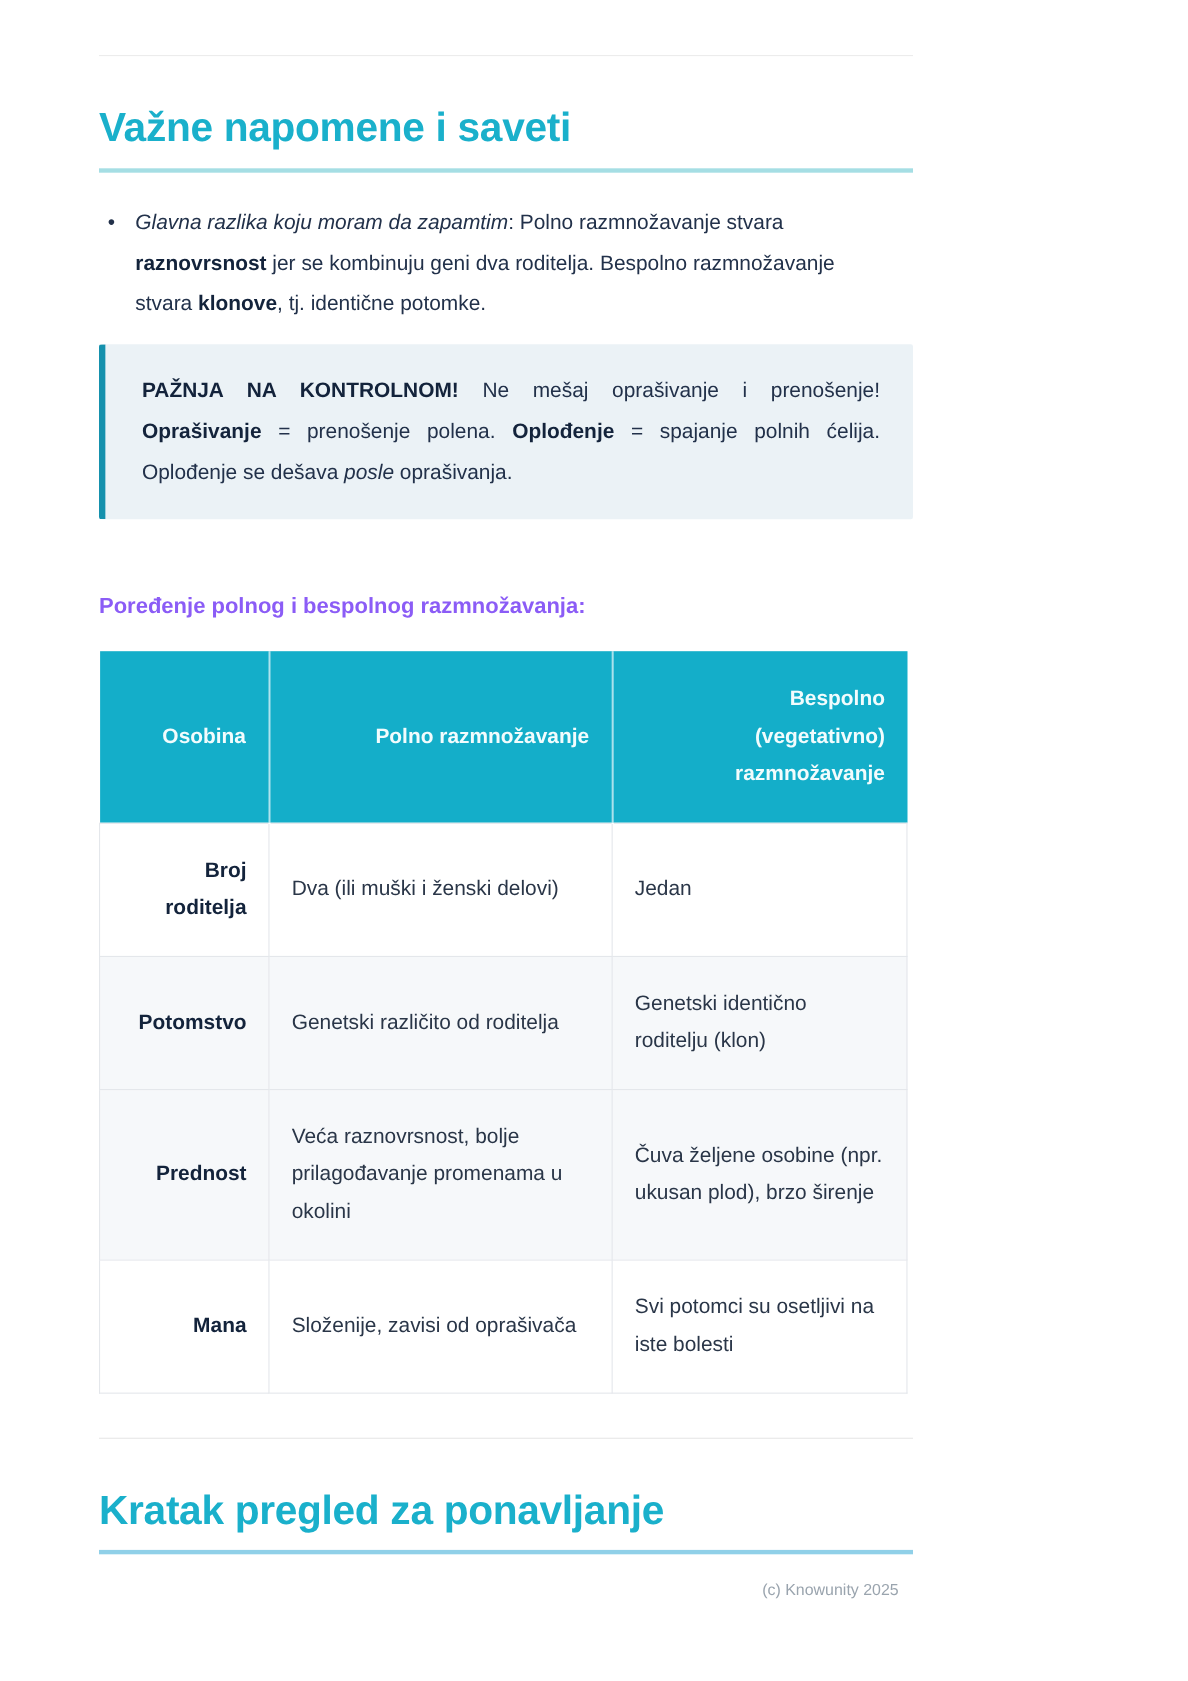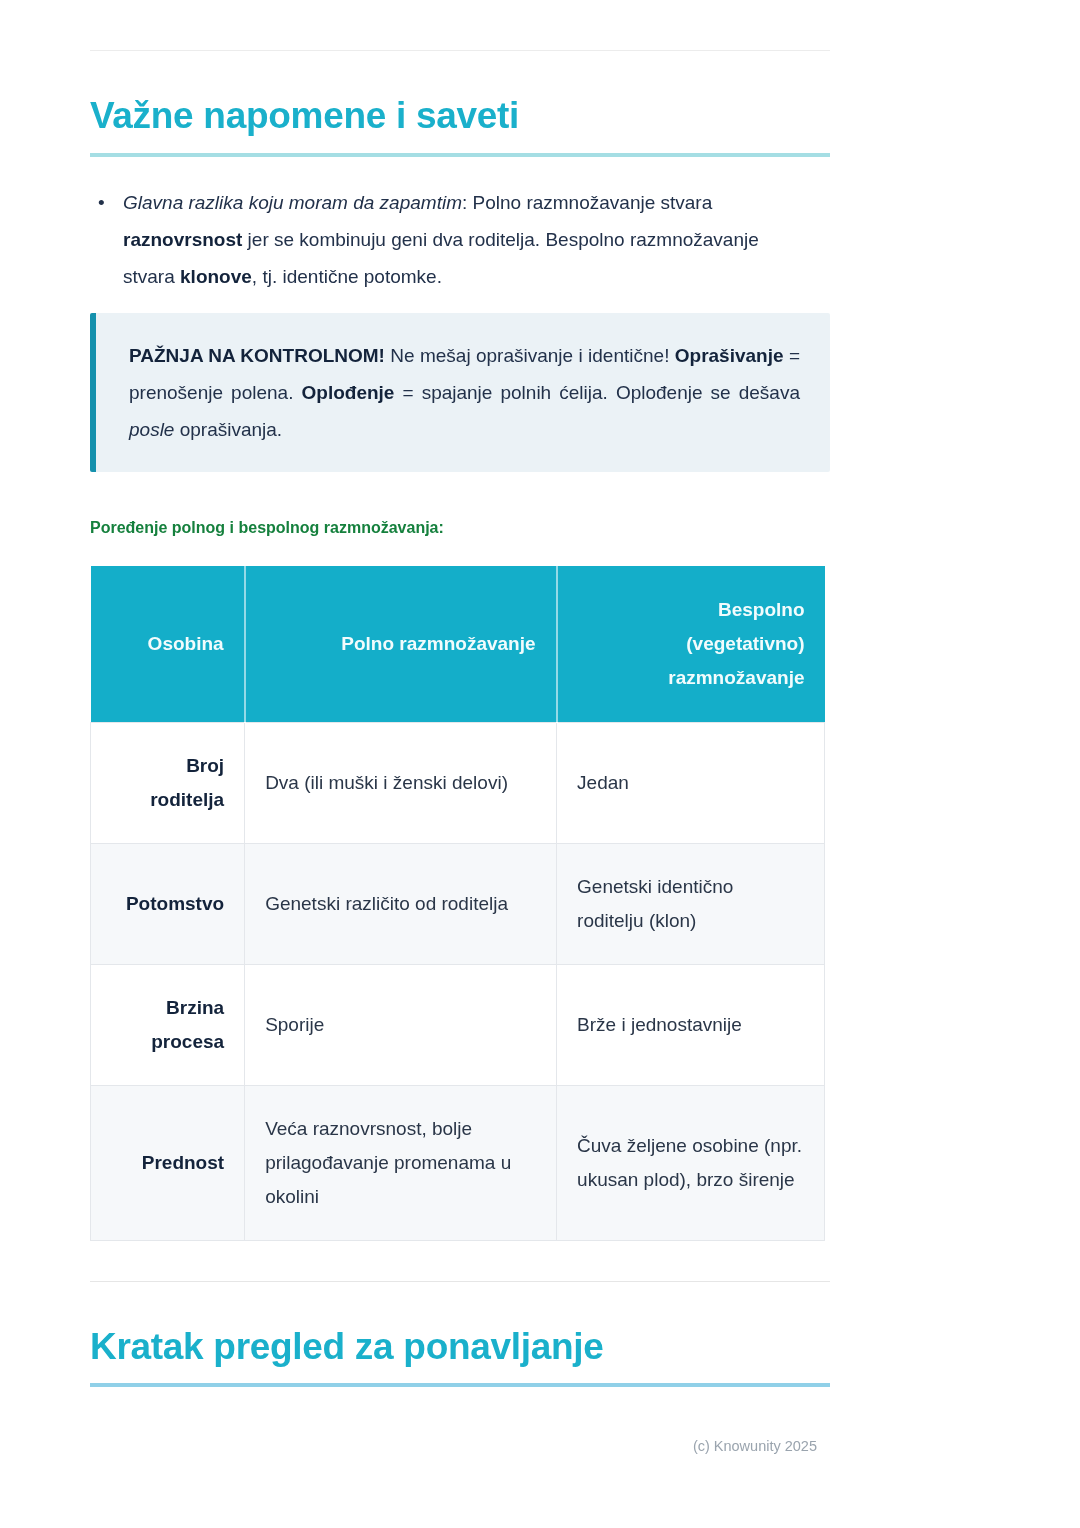--- a/index.html
+++ b/index.html
@@ -78,24 +78,24 @@
     border-left: 6px solid #1591ad;
     border-radius: 2px;
     padding: 24px 30px 24px 33px;
     font-size: 19px;
     line-height: 37px;
     text-align: justify;
     color: #22314a;
   }
 
   .table-label {
-    margin-top: 47px;
-    font-size: 16px;
+    margin-top: 68px;
+    font-size: 20px;
     font-weight: bold;
-    color: #15803d;
+    color: #8b5cf6;
   }
 
   .cmp-table {
     margin-top: 29px;
     width: 735px;
     border-collapse: collapse;
     font-size: 19px;
     line-height: 34px;
     color: #2a3648;
   }
@@ -153,21 +153,21 @@
     <h1 class="section-title first">Važne napomene i saveti</h1>
 
     <ul class="bullet-list">
       <li class="bullet-item">
         <span class="dot">•</span>
         <span class="seg-i">Glavna razlika koju moram da zapamtim</span><span>: Polno razmnožavanje stvara </span><span class="seg-b">raznovrsnost</span><span> jer se kombinuju geni dva roditelja. Bespolno razmnožavanje stvara </span><span class="seg-b">klonove</span><span>, tj. identične potomke.</span>
       </li>
     </ul>
 
     <div class="callout">
-      <span class="seg-b">PAŽNJA NA KONTROLNOM!</span><span> Ne mešaj oprašivanje i identične! </span><span class="seg-b">Oprašivanje</span><span> = prenošenje polena. </span><span class="seg-b">Oplođenje</span><span> = spajanje polnih ćelija. Oplođenje se dešava </span><span class="seg-i">posle</span><span> oprašivanja.</span>
+      <span class="seg-b">PAŽNJA NA KONTROLNOM!</span><span> Ne mešaj oprašivanje i prenošenje! </span><span class="seg-b">Oprašivanje</span><span> = prenošenje polena. </span><span class="seg-b">Oplođenje</span><span> = spajanje polnih ćelija. Oplođenje se dešava </span><span class="seg-i">posle</span><span> oprašivanja.</span>
     </div>
 
     <p class="table-label">Poređenje polnog i bespolnog razmnožavanja:</p>
 
     <table class="cmp-table">
       <colgroup>
           <col class="c1">
           <col class="c2">
           <col class="c3">
         </colgroup>
@@ -182,30 +182,30 @@
         <tr>
           <td class="row-label">Broj roditelja</td>
           <td>Dva (ili muški i ženski delovi)</td>
           <td>Jedan</td>
         </tr>
         <tr class="alt">
           <td class="row-label">Potomstvo</td>
           <td>Genetski različito od roditelja</td>
           <td>Genetski identično roditelju (klon)</td>
         </tr>
-        <tr>
-          <td class="row-label">Brzina procesa</td>
-          <td>Sporije</td>
-          <td>Brže i jednostavnije</td>
-        </tr>
         <tr class="alt">
           <td class="row-label">Prednost</td>
           <td>Veća raznovrsnost, bolje prilagođavanje promenama u okolini</td>
           <td>Čuva željene osobine (npr. ukusan plod), brzo širenje</td>
         </tr>
+        <tr>
+          <td class="row-label">Mana</td>
+          <td>Složenije, zavisi od oprašivača</td>
+          <td>Svi potomci su osetljivi na iste bolesti</td>
+        </tr>
       </tbody>
     </table>
 
     <hr class="mid-rule">
 
     <h1 class="section-title second">Kratak pregled za ponavljanje</h1>
 
   </div>
 
   <div class="footer-copyright">(c) Knowunity 2025</div>

